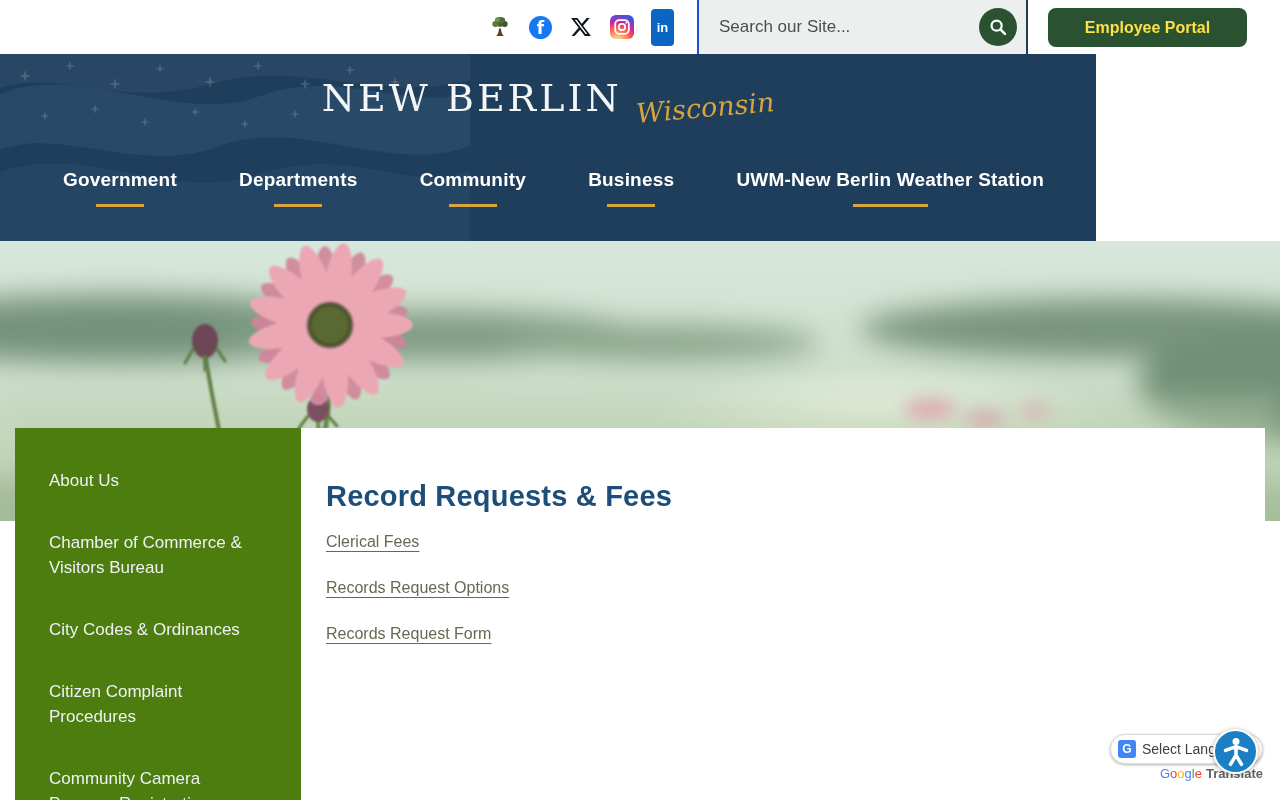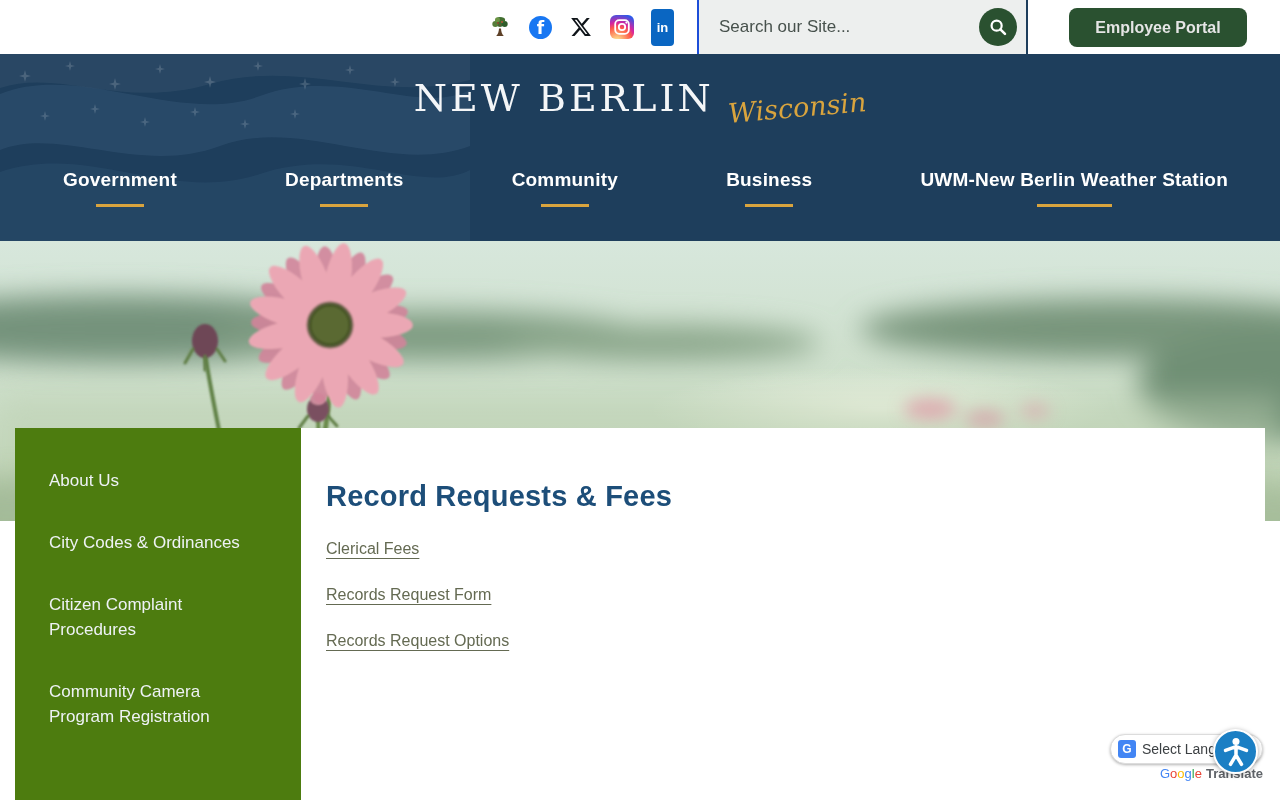--- a/index.html
+++ b/index.html
@@ -19,24 +19,24 @@
   .soc.li{width:23px;height:37px;background:#0a66c2;border-radius:4px;color:#fff;font-weight:bold;font-size:13px;}
   
   .searchbox{position:absolute;left:697px;top:0;width:331px;height:54px;box-sizing:border-box;
     background:#edefee;border-left:2px solid #1d4ed8;border-right:2px solid #1e3e5c;
     display:flex;align-items:center;}
   .searchbox input{flex:1;min-width:0;border:none;background:transparent;outline:none;
     font-family:"Liberation Sans",sans-serif;font-size:17px;color:#37413c;padding:0 0 0 20px;}
   .searchbox input::placeholder{color:#47514c;opacity:1;}
   .search-btn{width:38px;height:38px;border-radius:50%;background:#2a5130;border:none;margin-right:9px;
     display:flex;align-items:center;justify-content:center;cursor:pointer;flex:0 0 auto;}
-  .portal{position:absolute;right:33px;top:8px;width:178px;height:39px;background:#2a5130;color:#e5e5e5;
+  .portal{position:absolute;right:33px;top:8px;width:199px;height:39px;background:#2a5130;color:#fde047;
     font-family:"Liberation Sans",sans-serif;font-weight:700;font-size:16px;border:none;border-radius:8px;cursor:pointer;}
   
-  .masthead{position:absolute;top:54px;left:0;width:1280px;height:187px;background:#1e3e5c;overflow:hidden;z-index:4;}
+  .masthead{position:absolute;top:54px;left:0;width:1096px;height:187px;background:#1e3e5c;overflow:hidden;z-index:4;}
   .flag{position:absolute;left:0;top:0;pointer-events:none;}
   .logo{position:relative;height:89px;display:flex;align-items:flex-end;justify-content:center;gap:14px;padding-top:0;cursor:pointer;}
   .logo-city{font-family:"DejaVu Serif",serif;font-size:38px;color:#f4f6f8;letter-spacing:3px;line-height:89px;}
   .logo-state{font-family:"DejaVu Serif",serif;font-style:italic;font-size:27px;color:#d9a43e;transform:rotate(-5deg);
     line-height:1;margin-bottom:22px;}
   .nav{position:relative;height:98px;display:flex;align-items:center;justify-content:space-between;
     padding:0 52px 0 63px;}
   .nav-item{display:flex;flex-direction:column;align-items:center;cursor:pointer;margin-top:-8px;}
   .nav-label{color:#ffffff;font-size:19px;font-weight:700;letter-spacing:0.2px;}
   .nav-underline{width:48px;height:3px;background:#d9a43e;margin-top:13px;}
@@ -47,21 +47,21 @@
   .content-row{position:absolute;top:428px;left:15px;width:1250px;height:372px;display:flex;z-index:3;}
   .sidebar{width:286px;flex:0 0 286px;background:#4d7c0f;box-sizing:border-box;
     padding:40px 40px 0 34px;display:flex;flex-direction:column;}
   .side-item{color:#eef2f5;font-size:17px;line-height:25px;margin-bottom:37px;text-decoration:none;cursor:pointer;}
   .main-panel{flex:1;background:#ffffff;box-sizing:border-box;padding:24px 30px 0 25px;}
   .crumbs{font-size:13px;color:#76837b;letter-spacing:0.2px;}
   .crumbs a{color:#76837b;text-decoration:none;cursor:pointer;}
   .crumbs .sep{margin:0 5px;color:#76837b;}
   .crumbs .current{color:#565f59;}
   h1.page-title{margin:28px 0 0 0;font-size:29px;font-weight:700;color:#1d4e79;letter-spacing:0.2px;}
-  .doc-links{margin-top:27px;}
+  .doc-links{margin-top:20px;}
   .doc-p{margin:0 0 28px 0;}
   .doc-link{color:#646a52;font-size:16px;text-decoration:underline;text-underline-offset:4px;
     text-decoration-thickness:1px;cursor:pointer;}
   
   .translate-pill{position:absolute;left:1110px;top:734px;width:153px;height:30px;background:#fff;
     border:1px solid #dcdcdc;border-radius:15px;box-shadow:0 1px 3px rgba(0,0,0,0.3);
     display:flex;align-items:center;box-sizing:border-box;padding:0 7px 0 7px;gap:6px;
     font-size:14px;color:#3c4043;cursor:pointer;z-index:8;}
   .gt-icon{width:18px;height:18px;border-radius:3px;background:#4285f4;color:#fff;font-size:12px;
     font-weight:700;display:flex;align-items:center;justify-content:center;flex:0 0 auto;}
@@ -268,33 +268,34 @@
       </g>
       <circle cx="330" cy="84" r="21" fill="#5a6931"></circle>
       <circle cx="330" cy="84" r="21" fill="none" stroke="#3e4c22" stroke-width="5" opacity="0.75"></circle>
     </g>
   </svg>
 </div>
 
 <div class="content-row">
   <nav class="sidebar">
     <a class="side-item">About Us</a>
+    <a class="side-item">Chamber of Commerce &amp; Visitors Bureau</a>
     <a class="side-item">City Codes &amp; Ordinances</a>
     <a class="side-item">Citizen Complaint Procedures</a>
     <a class="side-item">Community Camera Program Registration</a>
   </nav>
 
   <main class="main-panel">
 
     <h1 class="page-title">Record Requests &amp; Fees</h1>
 
     <div class="doc-links">
       <p class="doc-p"><a class="doc-link">Clerical Fees</a></p>
+      <p class="doc-p"><a class="doc-link">Records Request Options</a></p>
       <p class="doc-p"><a class="doc-link">Records Request Form</a></p>
-      <p class="doc-p"><a class="doc-link">Records Request Options</a></p>
     </div>
   </main>
 </div>
 
 <div class="translate-pill">
   <span class="gt-icon">G</span>
   <span class="pill-label">Select Langu</span>
   <span class="pill-caret">▾</span>
 </div>
 

